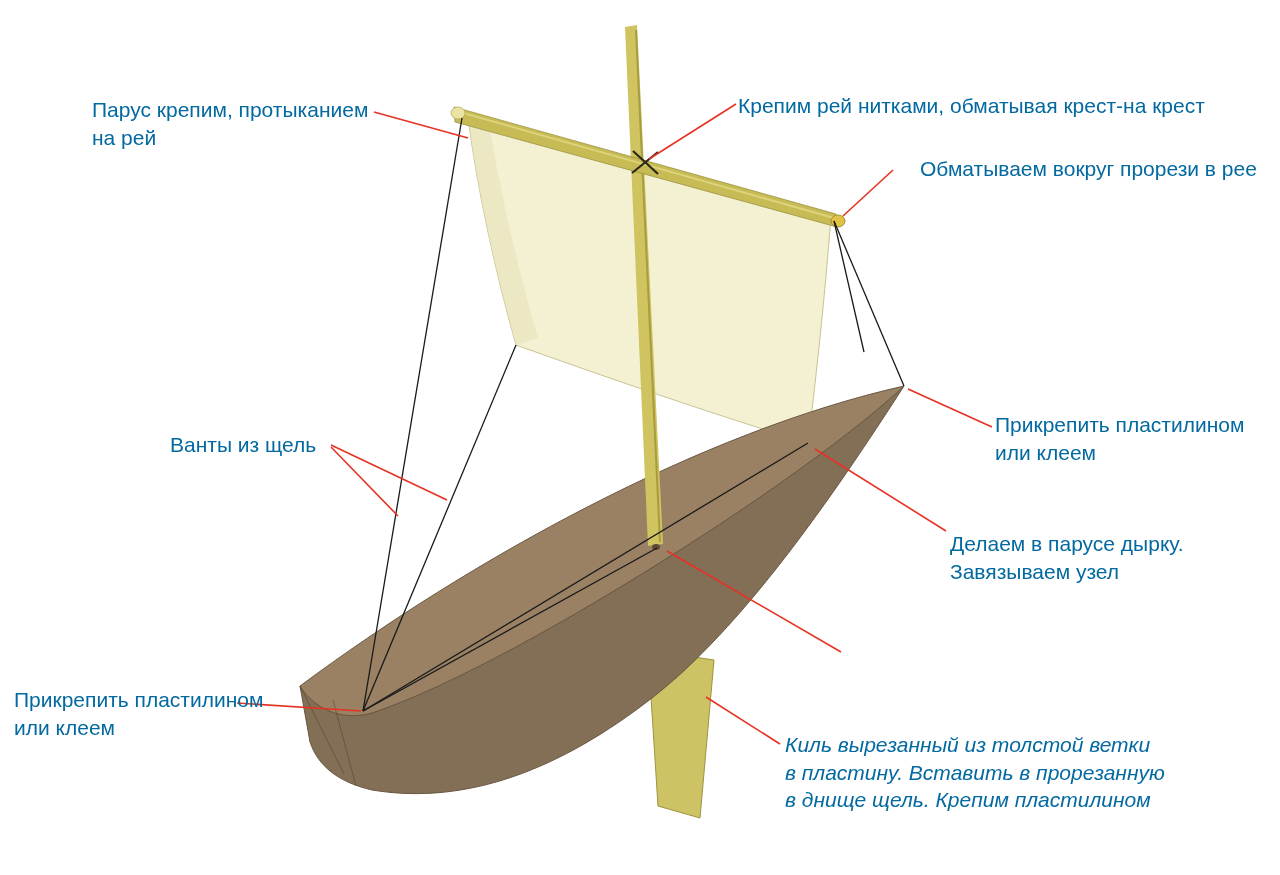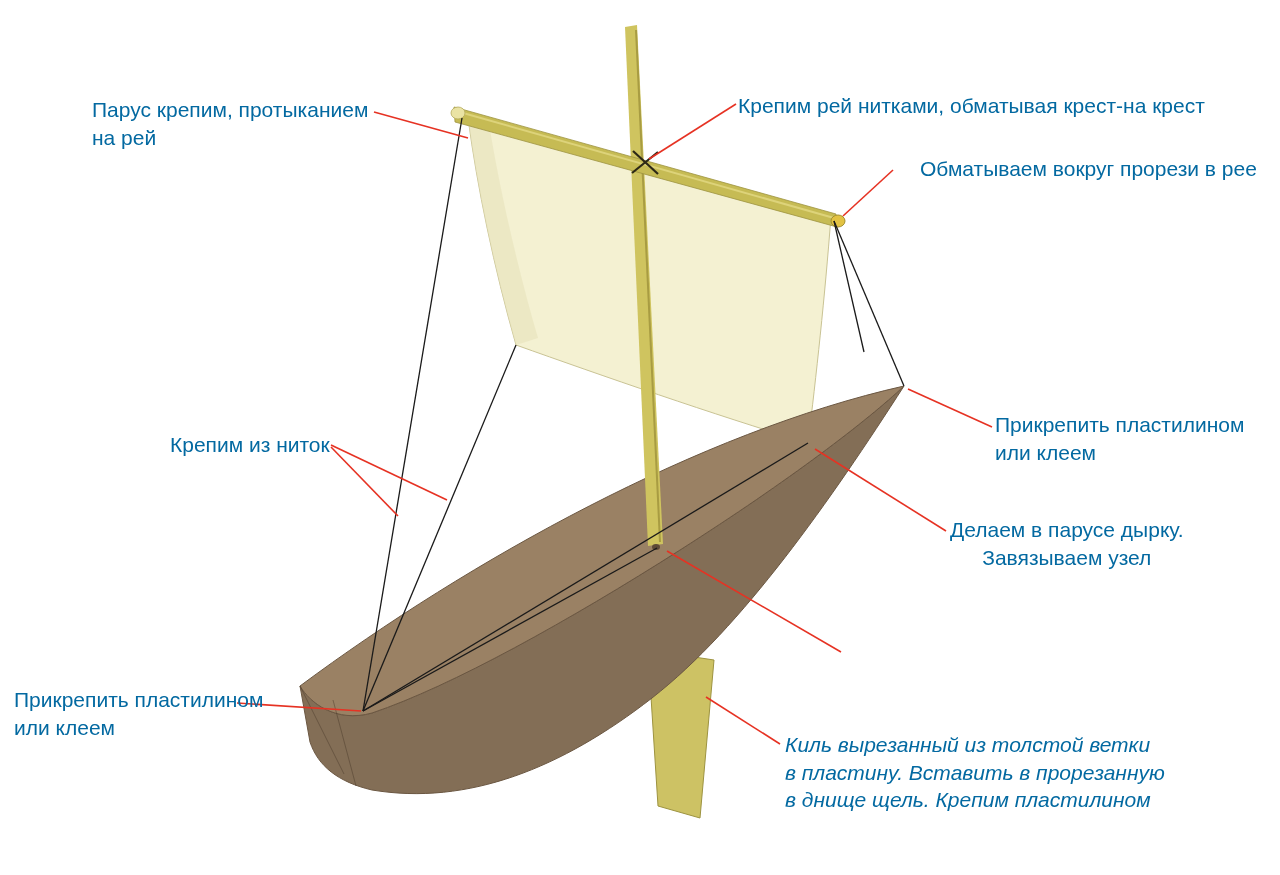--- a/index.html
+++ b/index.html
@@ -74,22 +74,22 @@
     <line class="leader" x1="331" y1="447" x2="398" y2="516"></line>
     <line class="leader" x1="237" y1="703" x2="361" y2="711"></line>
   </svg>
 
   <div class="label" style="left:92px;  top:96px;">Парус крепим, протыканием
 на рей</div>
   <div class="label" style="left:738px; top:92px;">Крепим рей нитками, обматывая крест-на крест</div>
   <div class="label" style="left:895px; top:155px;margin-left:25px;">Обматываем вокруг прорези в рее</div>
   <div class="label" style="left:995px; top:411px;">Прикрепить пластилином
 или клеем</div>
-  <div class="label" style="left:950px; top:516px;text-align:center;">Делаем в парусе дырку.
+  <div class="label" style="left:950px; top:530px;">Делаем в парусе дырку.
 Завязываем узел</div>
   <div class="label" style="left:785px; top:731px;font-style:italic;">Киль вырезанный из толстой ветки
 в пластину. Вставить в прорезанную
 в днище щель. Крепим пластилином</div>
-  <div class="label" style="left:170px; top:431px;">Крепим из ниток</div>
+  <div class="label" style="left:170px; top:431px;">Ванты из щель</div>
   <div class="label" style="left:14px;  top:686px;">Прикрепить пластилином
 или клеем</div>
 
 </div>
 
 </body></html>

